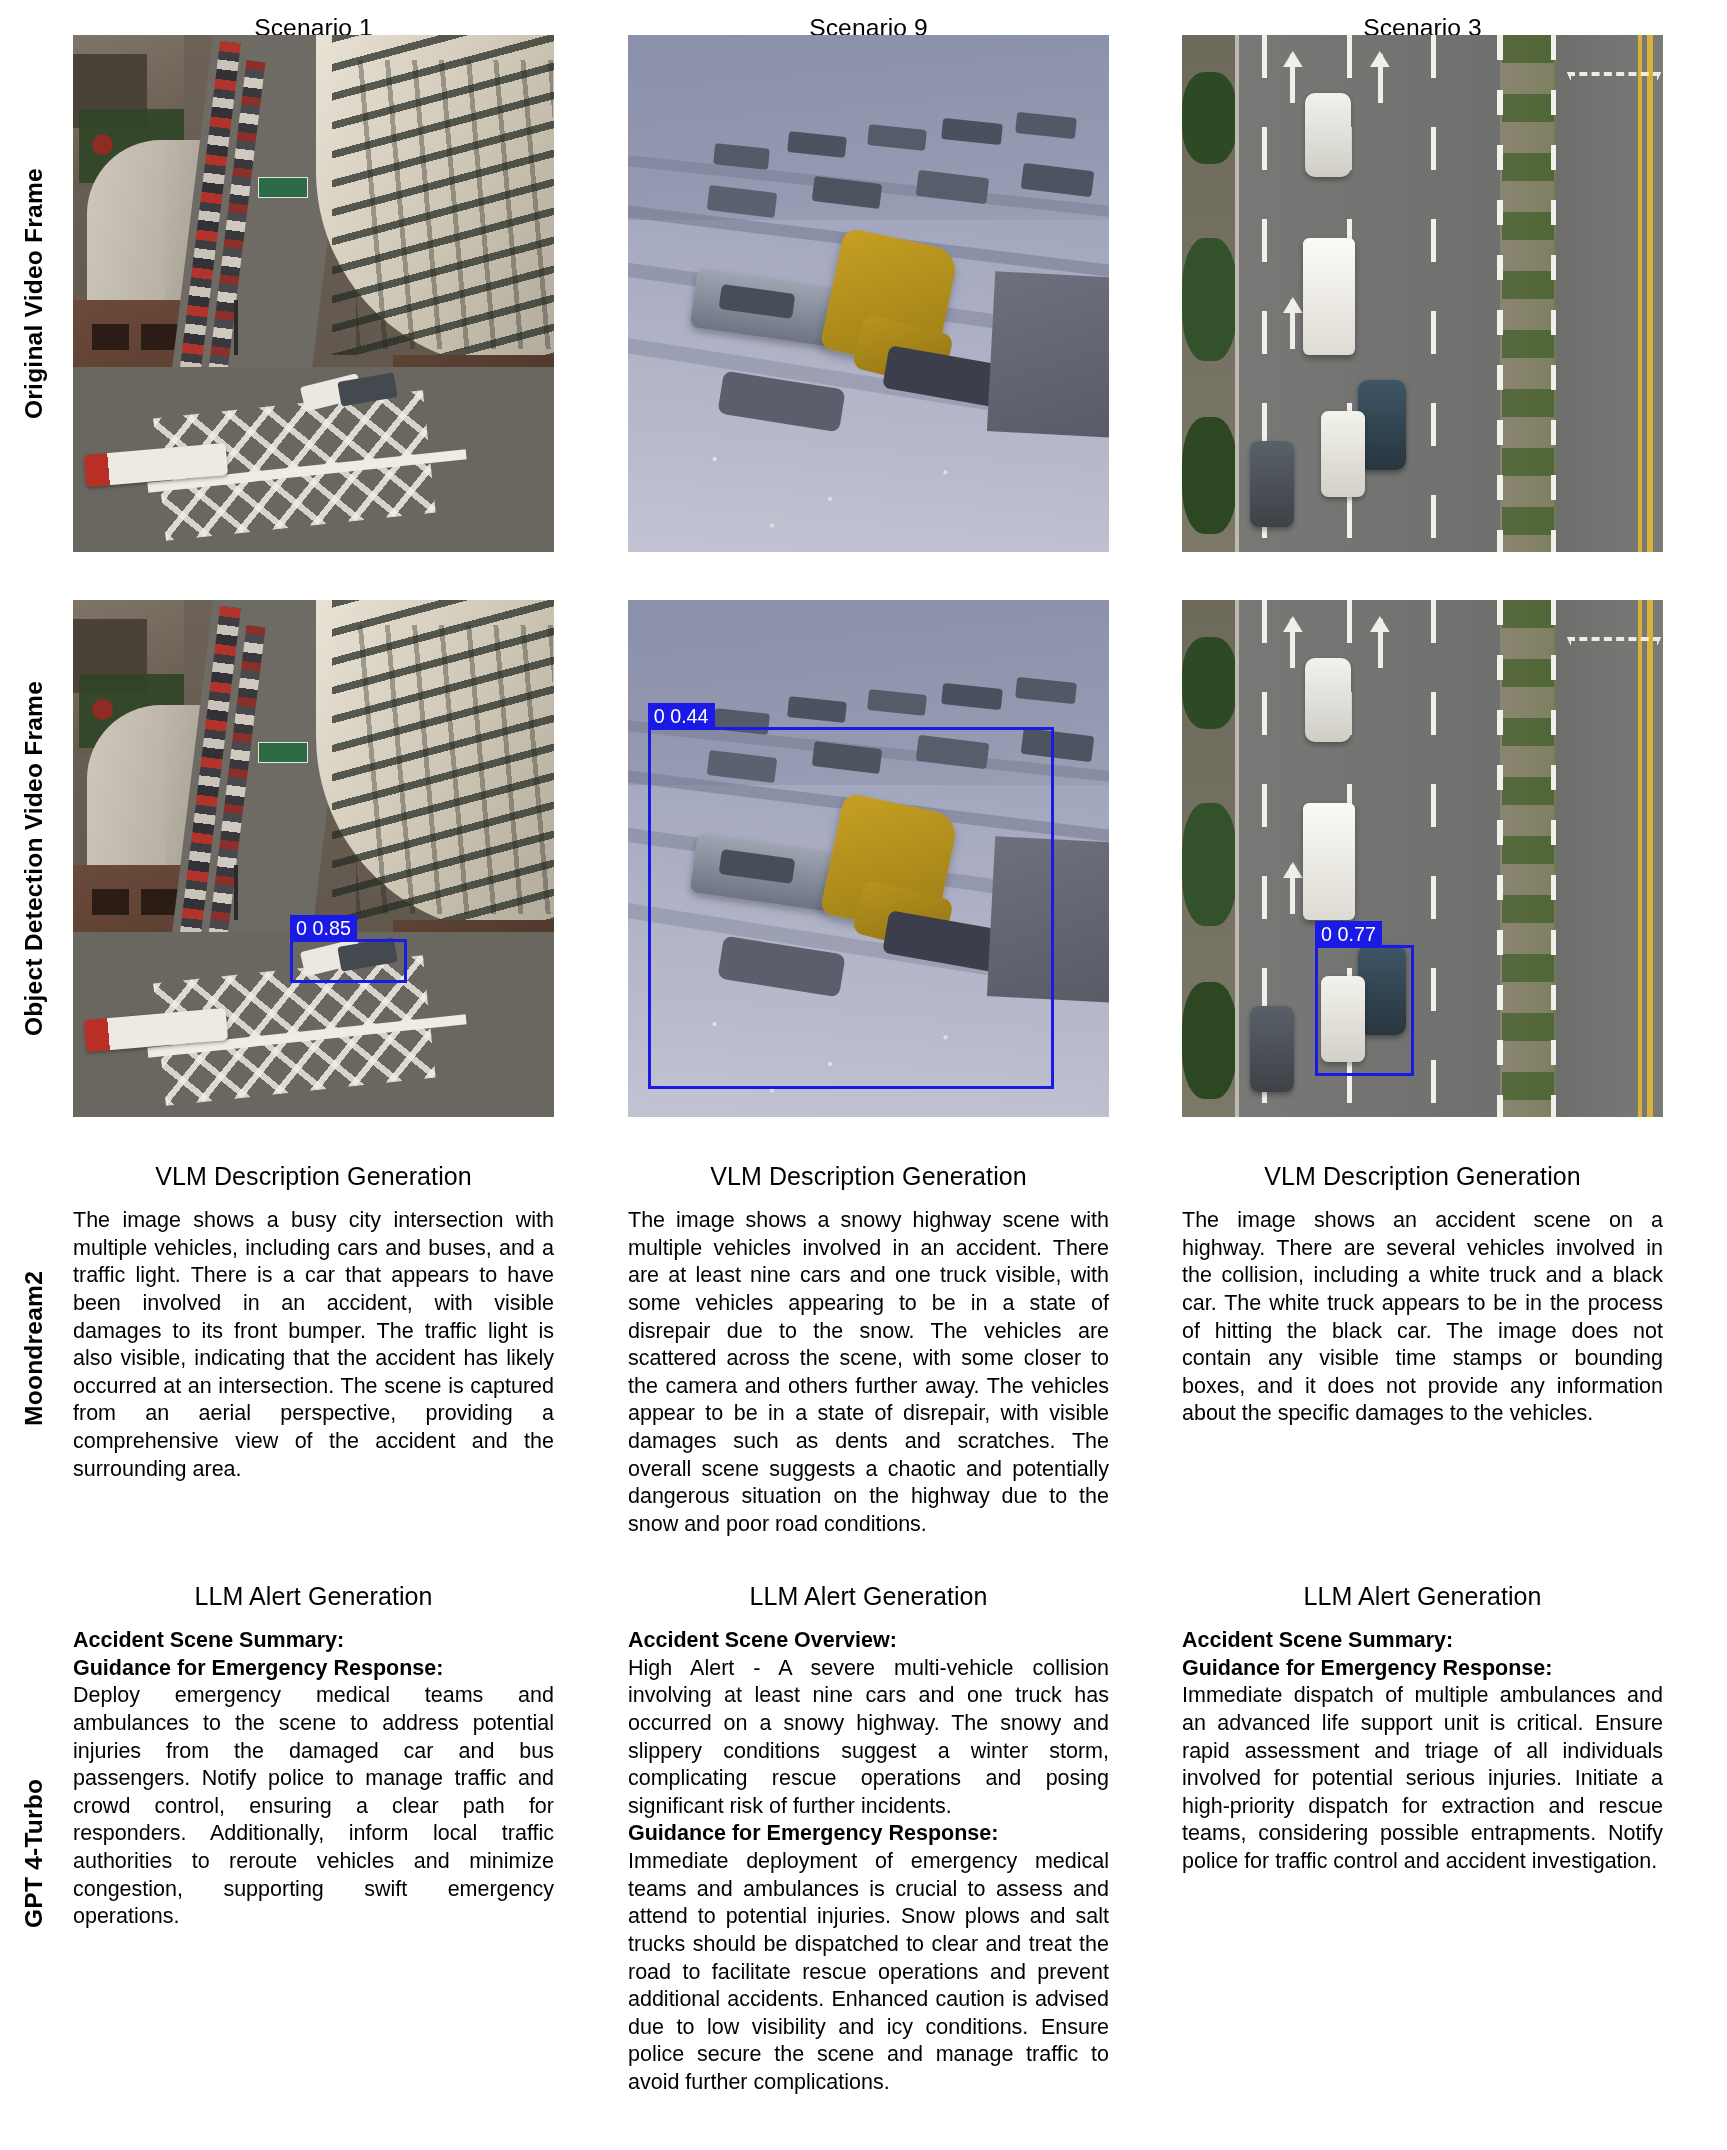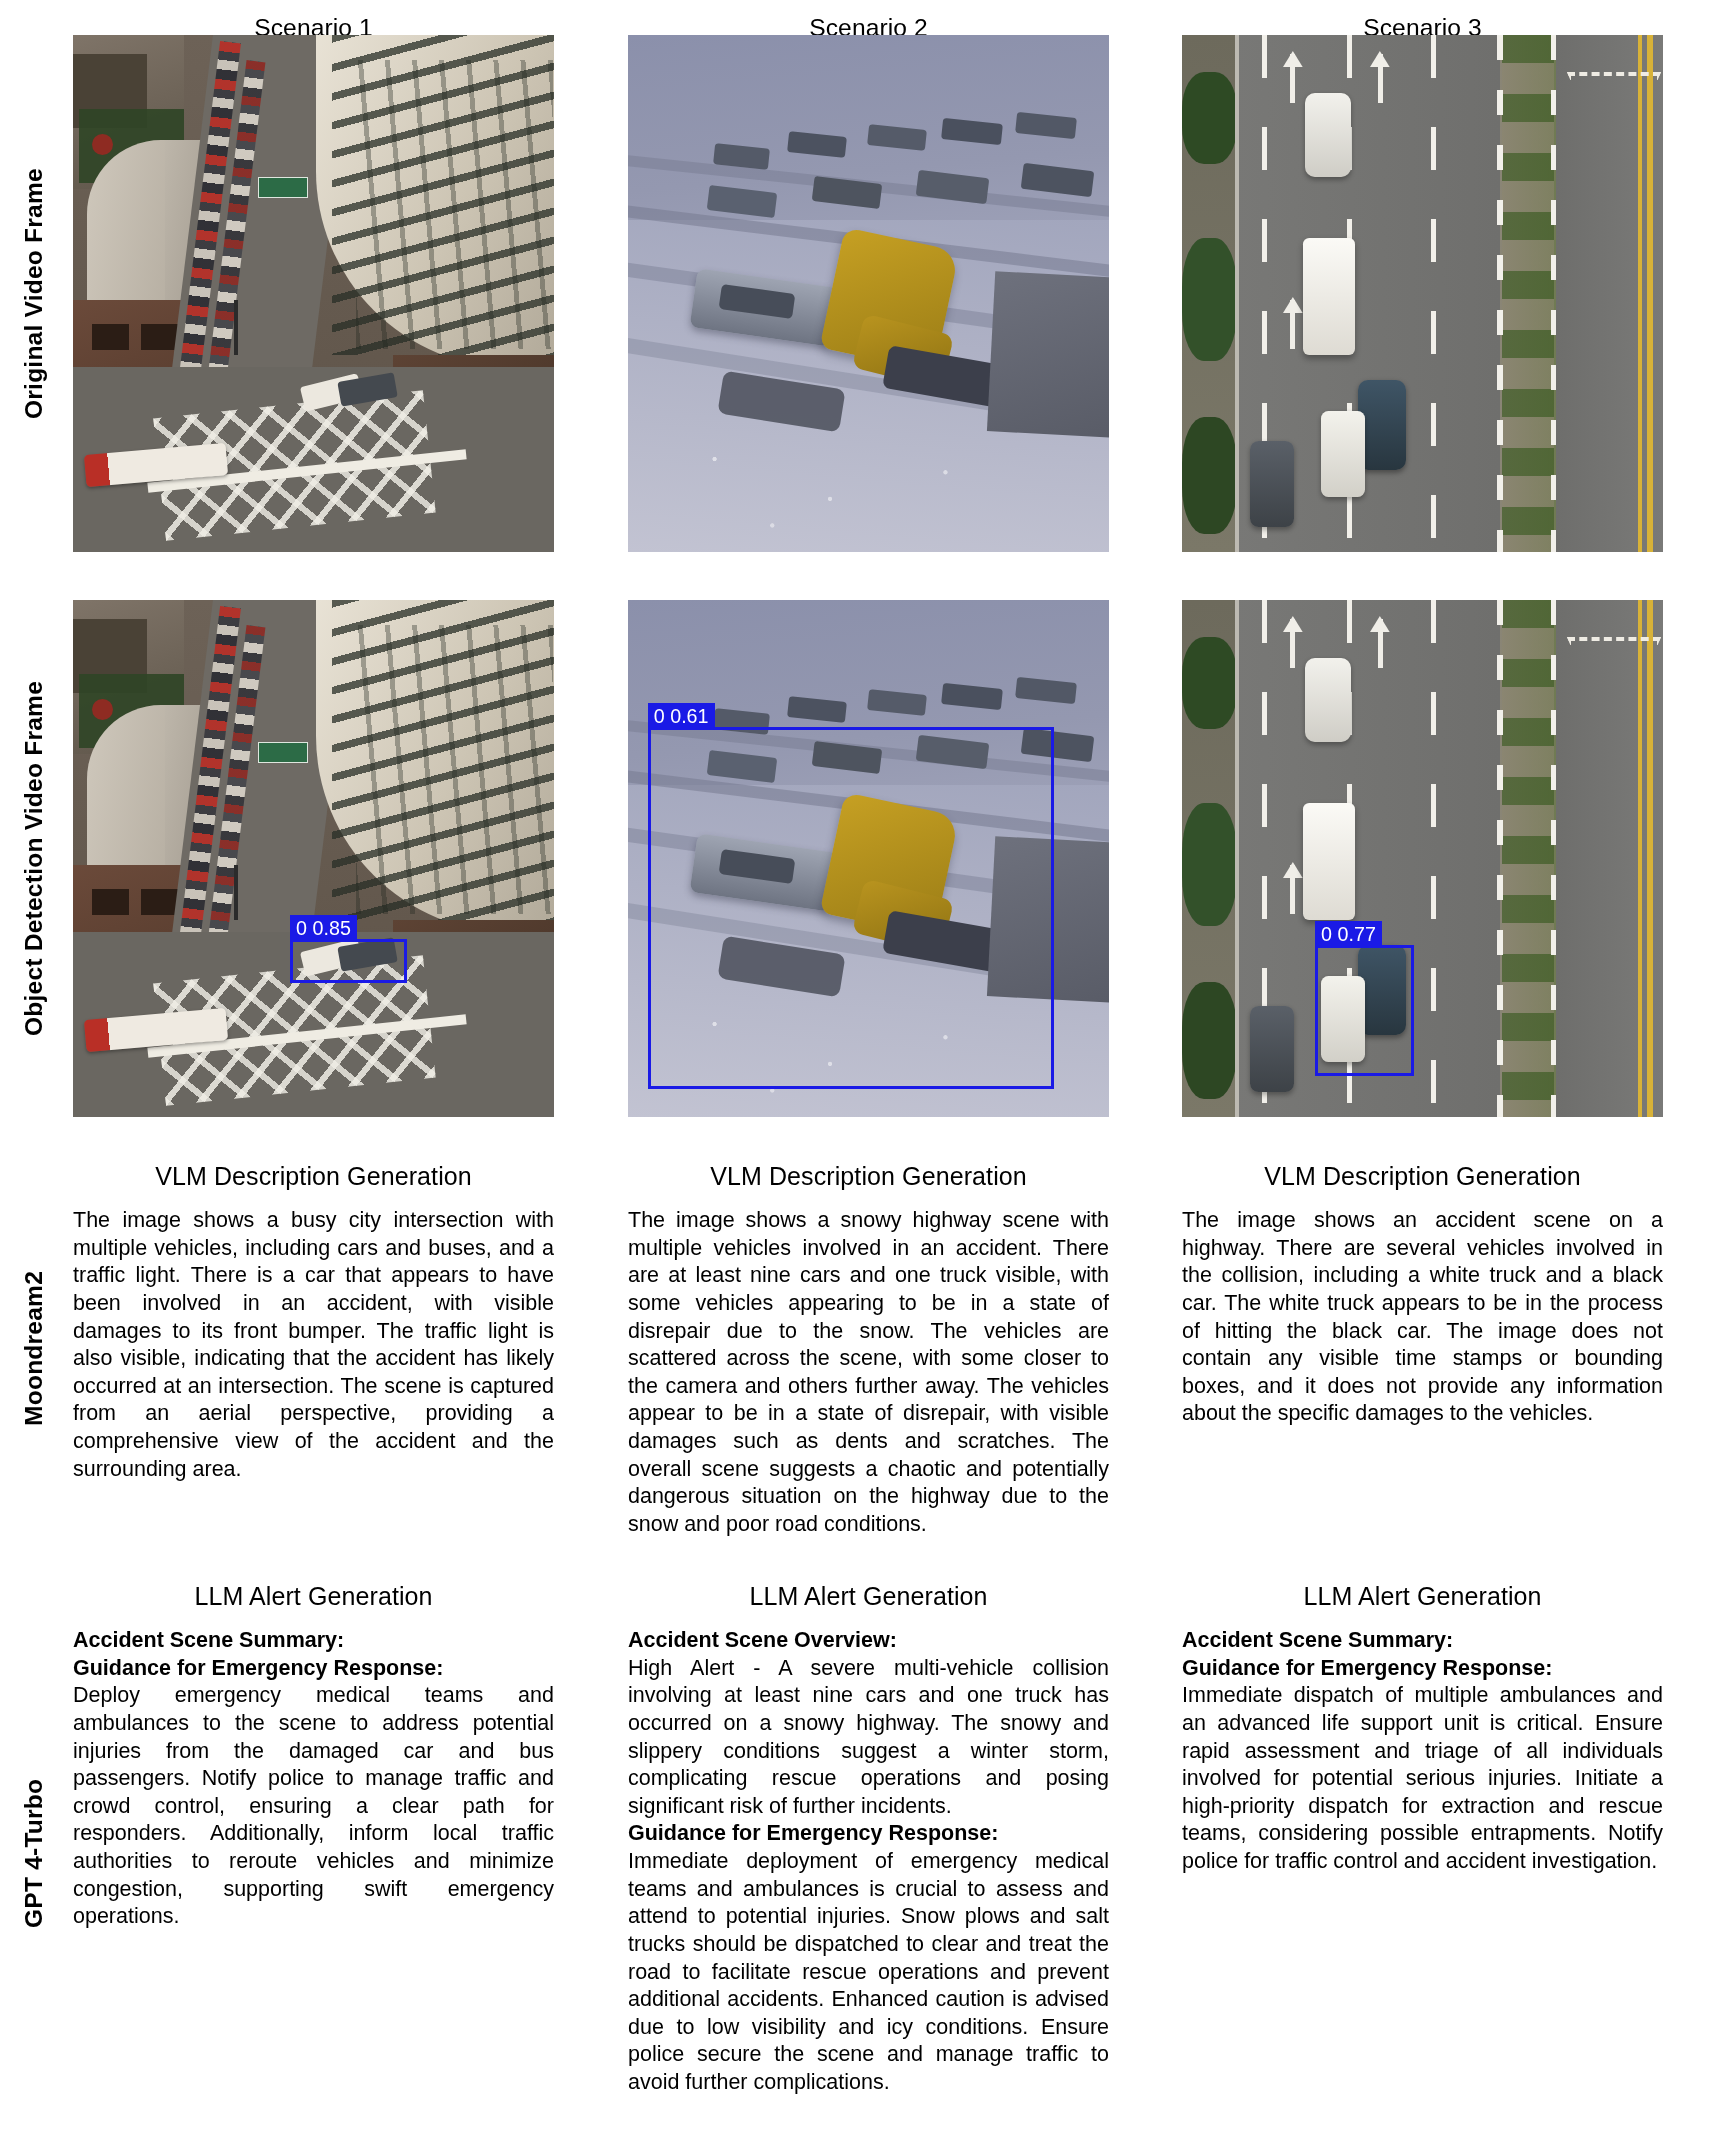--- a/index.html
+++ b/index.html
@@ -69,21 +69,21 @@
     font-size:21.5px;font-weight:bold;line-height:1.285;
     margin:0;text-align:left;
   }
 </style>
 </head>
 <body>
 
 <div class="sheet">
 
   <div class="col-head" style="left:73px;width:481px;">Scenario 1</div>
-  <div class="col-head" style="left:628px;width:481px;">Scenario 2</div>
+  <div class="col-head" style="left:628px;width:481px;">Scenario 9</div>
   <div class="col-head" style="left:1182px;width:481px;">Scenario 3</div>
 
   <div class="row-label" style="top:35px;height:517px;">Original Video Frame</div>
   <div class="row-label" style="top:600px;height:517px;">Object Detection Video Frame</div>
   <div class="row-label" style="top:1151px;height:394px;">Moondream2</div>
   <div class="row-label" style="top:1576px;height:554px;">GPT 4-Turbo</div>
 
   <div class="panel s1" style="left:73px;top:35px;width:481px;height:517px;">
 
     <div class="sh" style="left:0;top:0;width:111px;height:154px;background:linear-gradient(160deg,#7f7468,#5e5549);"></div>
@@ -271,21 +271,21 @@
     <div class="sh" style="left:257px;top:320px;width:117px;height:43px;border-radius:7.4px;background:#3c3f4b;transform:rotate(10deg);"></div>
     <div class="sh" style="left:92px;top:345px;width:123px;height:43px;border-radius:8.6px;background:#4b4f5b;transform:rotate(9deg);opacity:.85;"></div>
     <div class="sh" style="left:363px;top:240px;width:148px;height:160px;background:linear-gradient(160deg,#6e717d,#585b66);transform:rotate(3deg);"></div>
     <div class="sh" style="left:0;top:185px;width:481px;height:332px;background:
         radial-gradient(circle at 18% 72%, rgba(255,255,255,.55) 0 1.8px, rgba(0,0,0,0) 2.5px),
         radial-gradient(circle at 42% 84%, rgba(255,255,255,.5) 0 1.8px, rgba(0,0,0,0) 2.5px),
         radial-gradient(circle at 66% 76%, rgba(255,255,255,.5) 0 1.8px, rgba(0,0,0,0) 2.5px),
         radial-gradient(circle at 30% 92%, rgba(255,255,255,.45) 0 1.8px, rgba(0,0,0,0) 2.5px);"></div>
 
     <div class="bbox" style="left:19.7px;top:127px;width:406px;height:362px;">
-      <div class="bbox-label" style="top:-27px;">0  0.61</div>
+      <div class="bbox-label" style="top:-27px;">0  0.44</div>
     </div>
   </div>
 
   <div class="panel s3" style="left:1182px;top:600px;width:481px;height:517px;">
     <div class="sh" style="left:0;top:0;width:53px;height:517px;background:linear-gradient(180deg,#6d6a5c,#7b7868);"></div>
     <div class="sh" style="left:0;top:37px;width:55px;height:92px;background:#2e4a24;border-radius:40%;"></div>
     <div class="sh" style="left:0;top:203px;width:55px;height:123px;background:#33512a;border-radius:40%;"></div>
     <div class="sh" style="left:0;top:382px;width:55px;height:117px;background:#2d4723;border-radius:40%;"></div>
     <div class="sh" style="left:53px;top:0;width:265px;height:517px;background:linear-gradient(90deg,#787876,#6f6f6d);"></div>
     <div class="sh" style="left:80px;top:0;width:4.9px;height:517px;background:repeating-linear-gradient(180deg,#f2f0ea 0 43px,rgba(0,0,0,0) 43px 92px);"></div>

